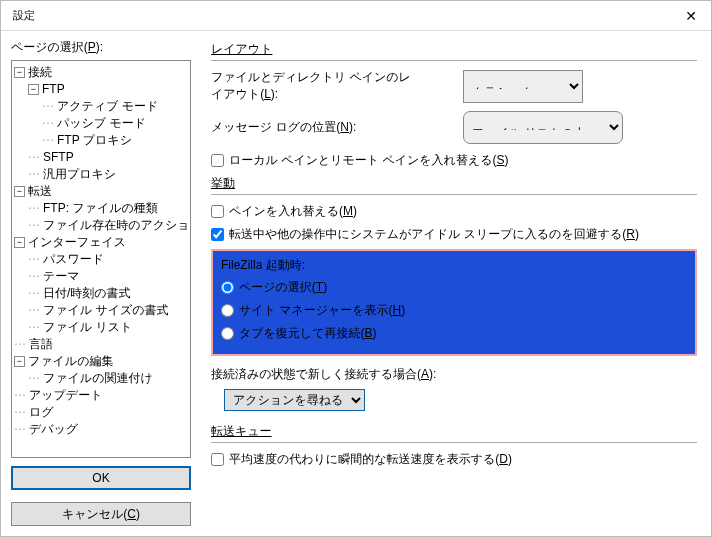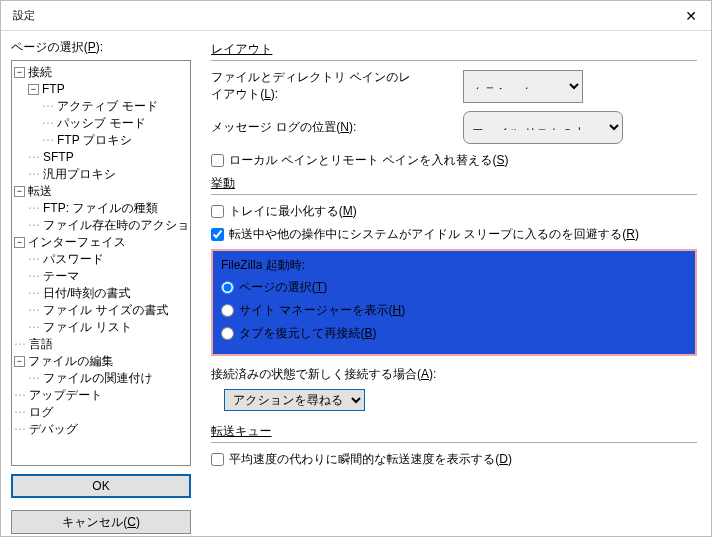--- a/index.html
+++ b/index.html
@@ -1,21 +1,21 @@
 <!DOCTYPE html>
 <html><head>
 <meta charset="utf-8">
 <style>
 * { box-sizing: border-box; margin: 0; padding: 0; }
 body { font-family: "MS PGothic","Meiryo",sans-serif; font-size: 12px; background: #fff; width: 712px; height: 537px; overflow: hidden; border: 1px solid #bbb; }
 .titlebar { height: 30px; display: flex; align-items: center; justify-content: space-between; padding: 0 0 0 12px; border-bottom: 1px solid #ddd; }
 .titlebar .title { font-size: 11px; }
 .titlebar .close { width: 40px; height: 30px; display: flex; align-items: center; justify-content: center; font-size: 14px; font-family: Arial; }
 .content { display: flex; height: calc(100% - 30px); }
-.leftpane { width: 200px; padding: 8px 10px 2px 10px; display: flex; flex-direction: column; }
+.leftpane { width: 200px; padding: 8px 10px 10px 10px; display: flex; flex-direction: column; }
 .leftpane-label { margin-bottom: 4px; }
 .leftpane-label u { text-decoration: underline; }
 .tree { flex: 1; border: 1px solid #888; overflow: auto; background: #fff; padding: 3px 0; font-size: 12px; }
 .tree ul { list-style: none; }
 .tree > ul { padding-left: 2px; }
 .tree ul ul { padding-left: 14px; }
 .tree li { white-space: nowrap; line-height: 17px; }
 .tree .row { display: flex; align-items: center; }
 .tree .toggle { display: inline-flex; width: 11px; height: 11px; border: 1px solid #888; background: #fff; align-items: center; justify-content: center; font-size: 9px; line-height: 1; margin-right: 3px; }
 .tree .dot { color: #aaa; margin-right: 3px; }
@@ -223,21 +223,21 @@
       <label class="chkrow">
         <input type="checkbox" style="">
         <span><span>ローカル ペインとリモート ペインを入れ替える(</span><u>S</u><span>)</span></span>
       </label>
     </div>
 
     <div class="section-head">挙動</div>
     <div class="group">
       <label class="chkrow">
         <input type="checkbox" style="">
-        <span><span>トレイに最小化する(</span><u>M</u><span>)</span></span>
+        <span><span>ペインを入れ替える(</span><u>M</u><span>)</span></span>
       </label>
       <label class="chkrow">
         <input type="checkbox" checked="" style="">
         <span><span>転送中や他の操作中にシステムがアイドル スリープに入るのを回避する(</span><u>R</u><span>)</span></span>
       </label>
 
       <div class="highlight">
         <div class="ghead">FileZilla 起動時:</div>
         <label class="chkrow">
           <input type="radio" name="startup" checked="" style="">

